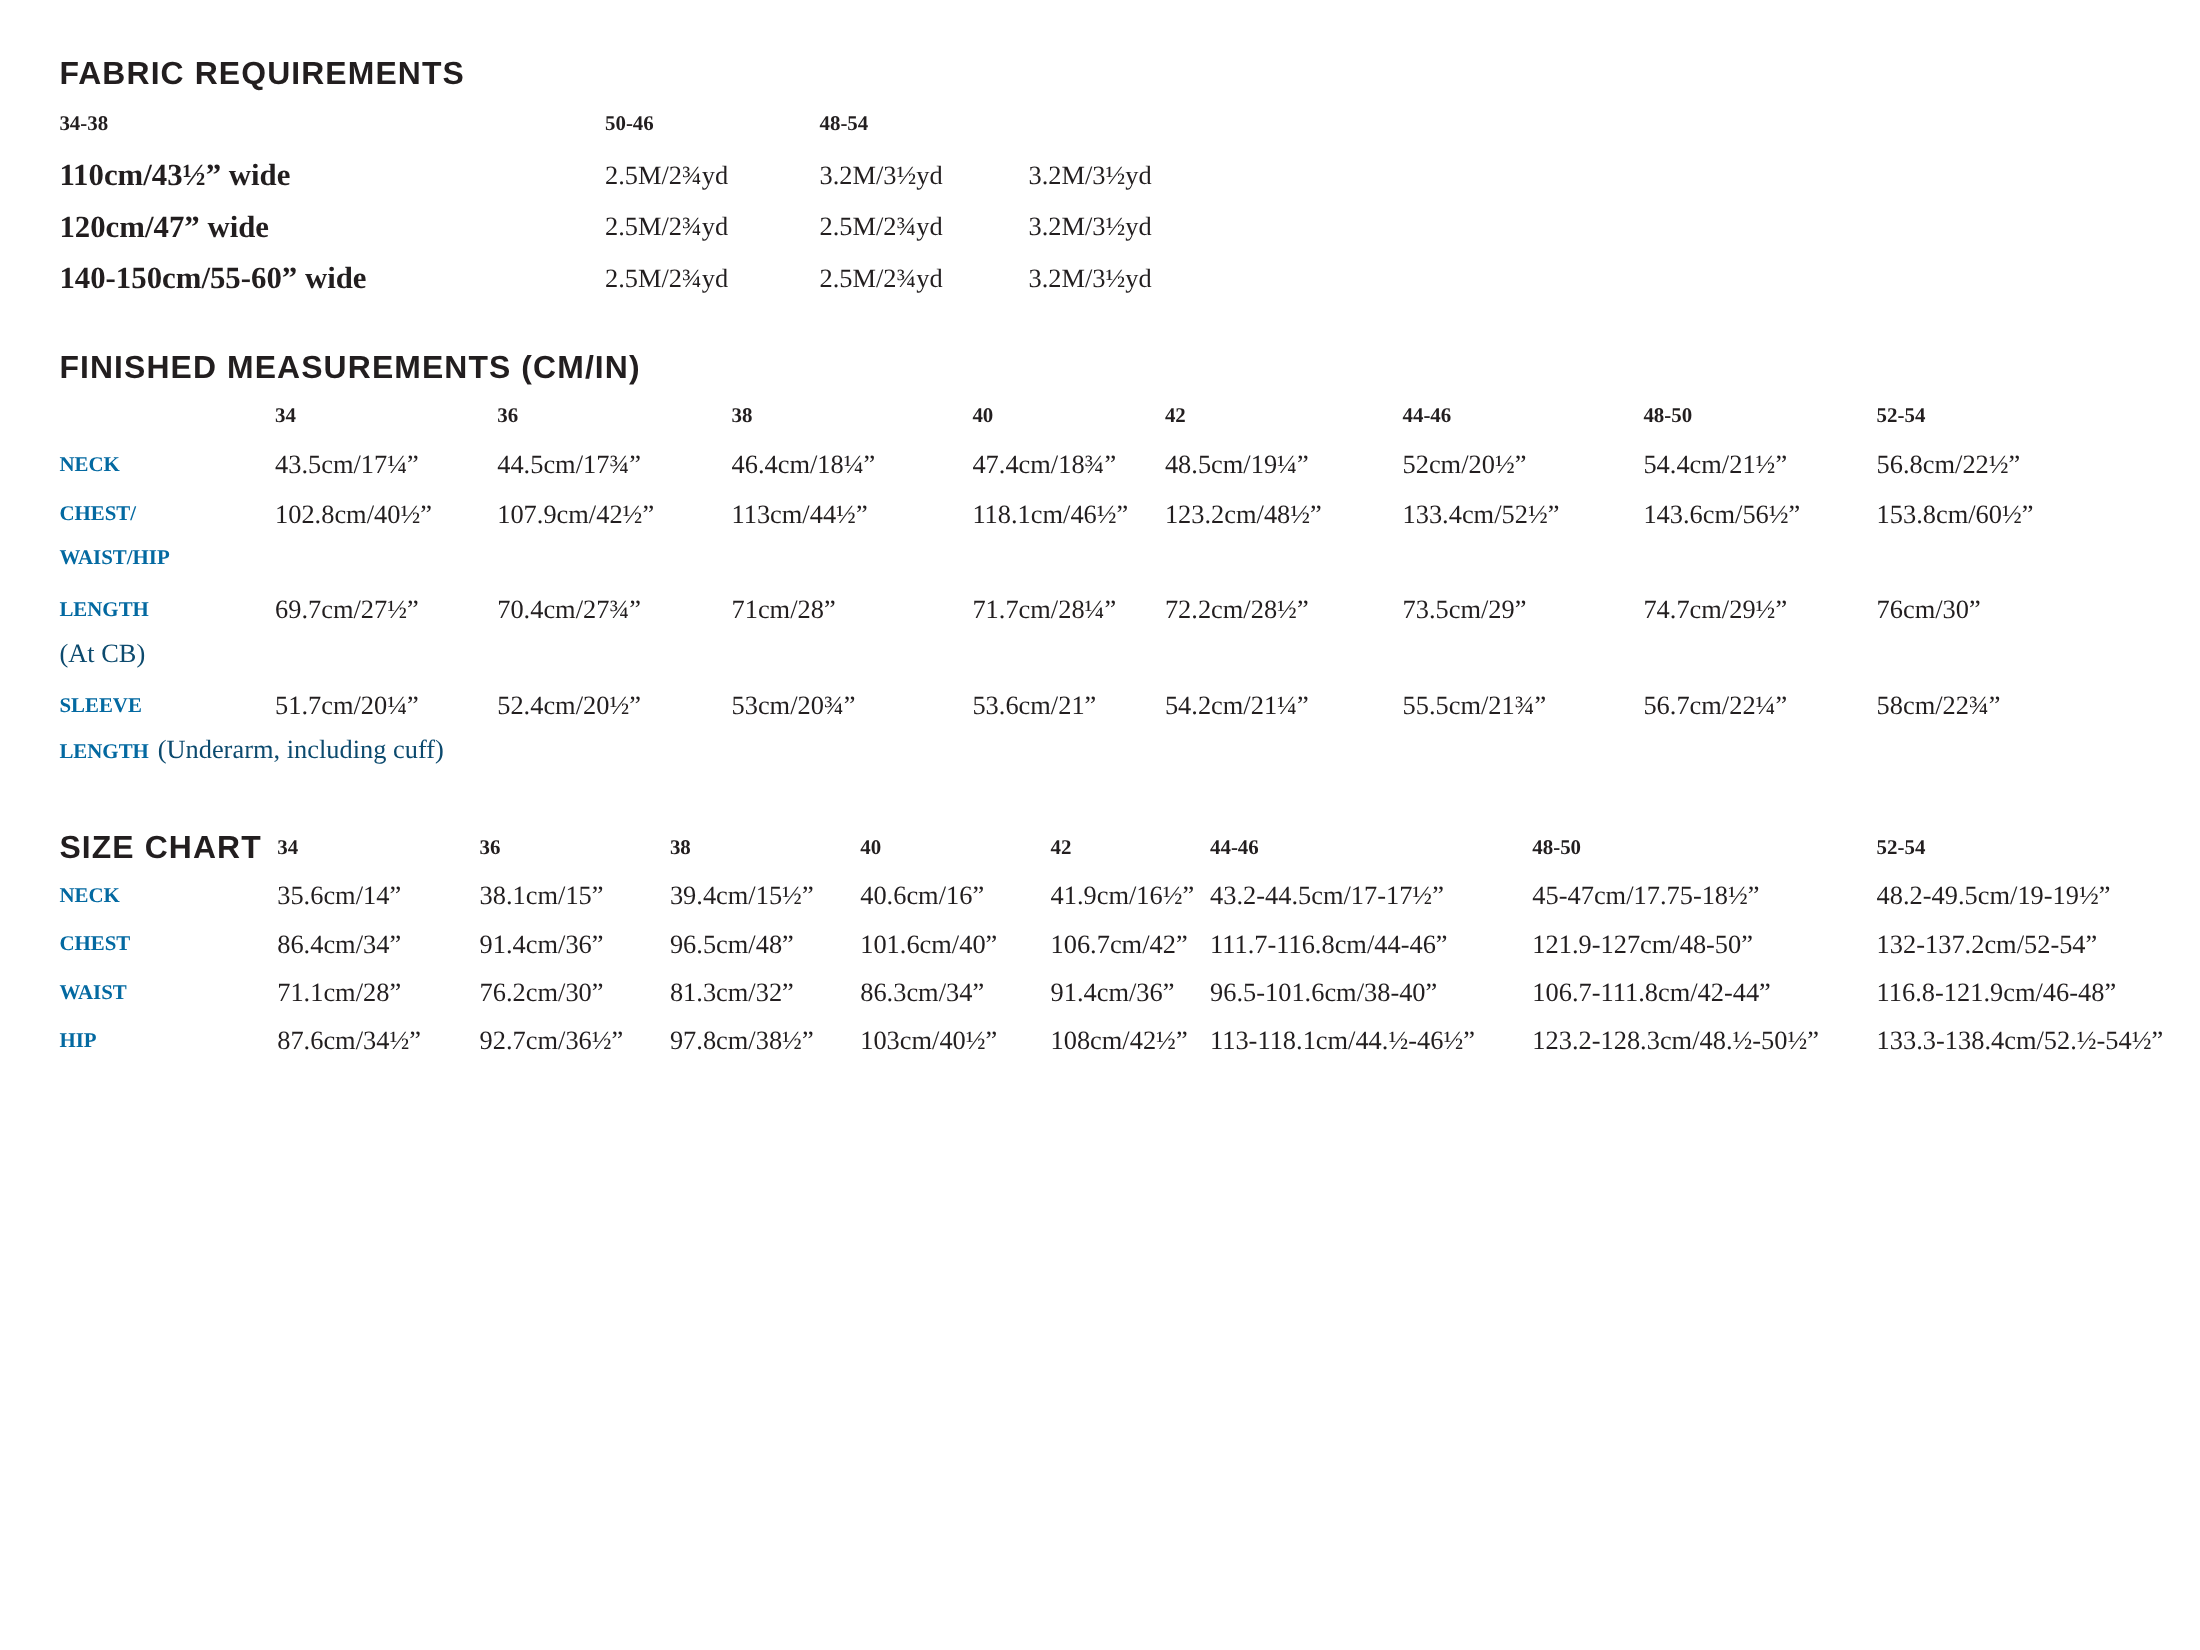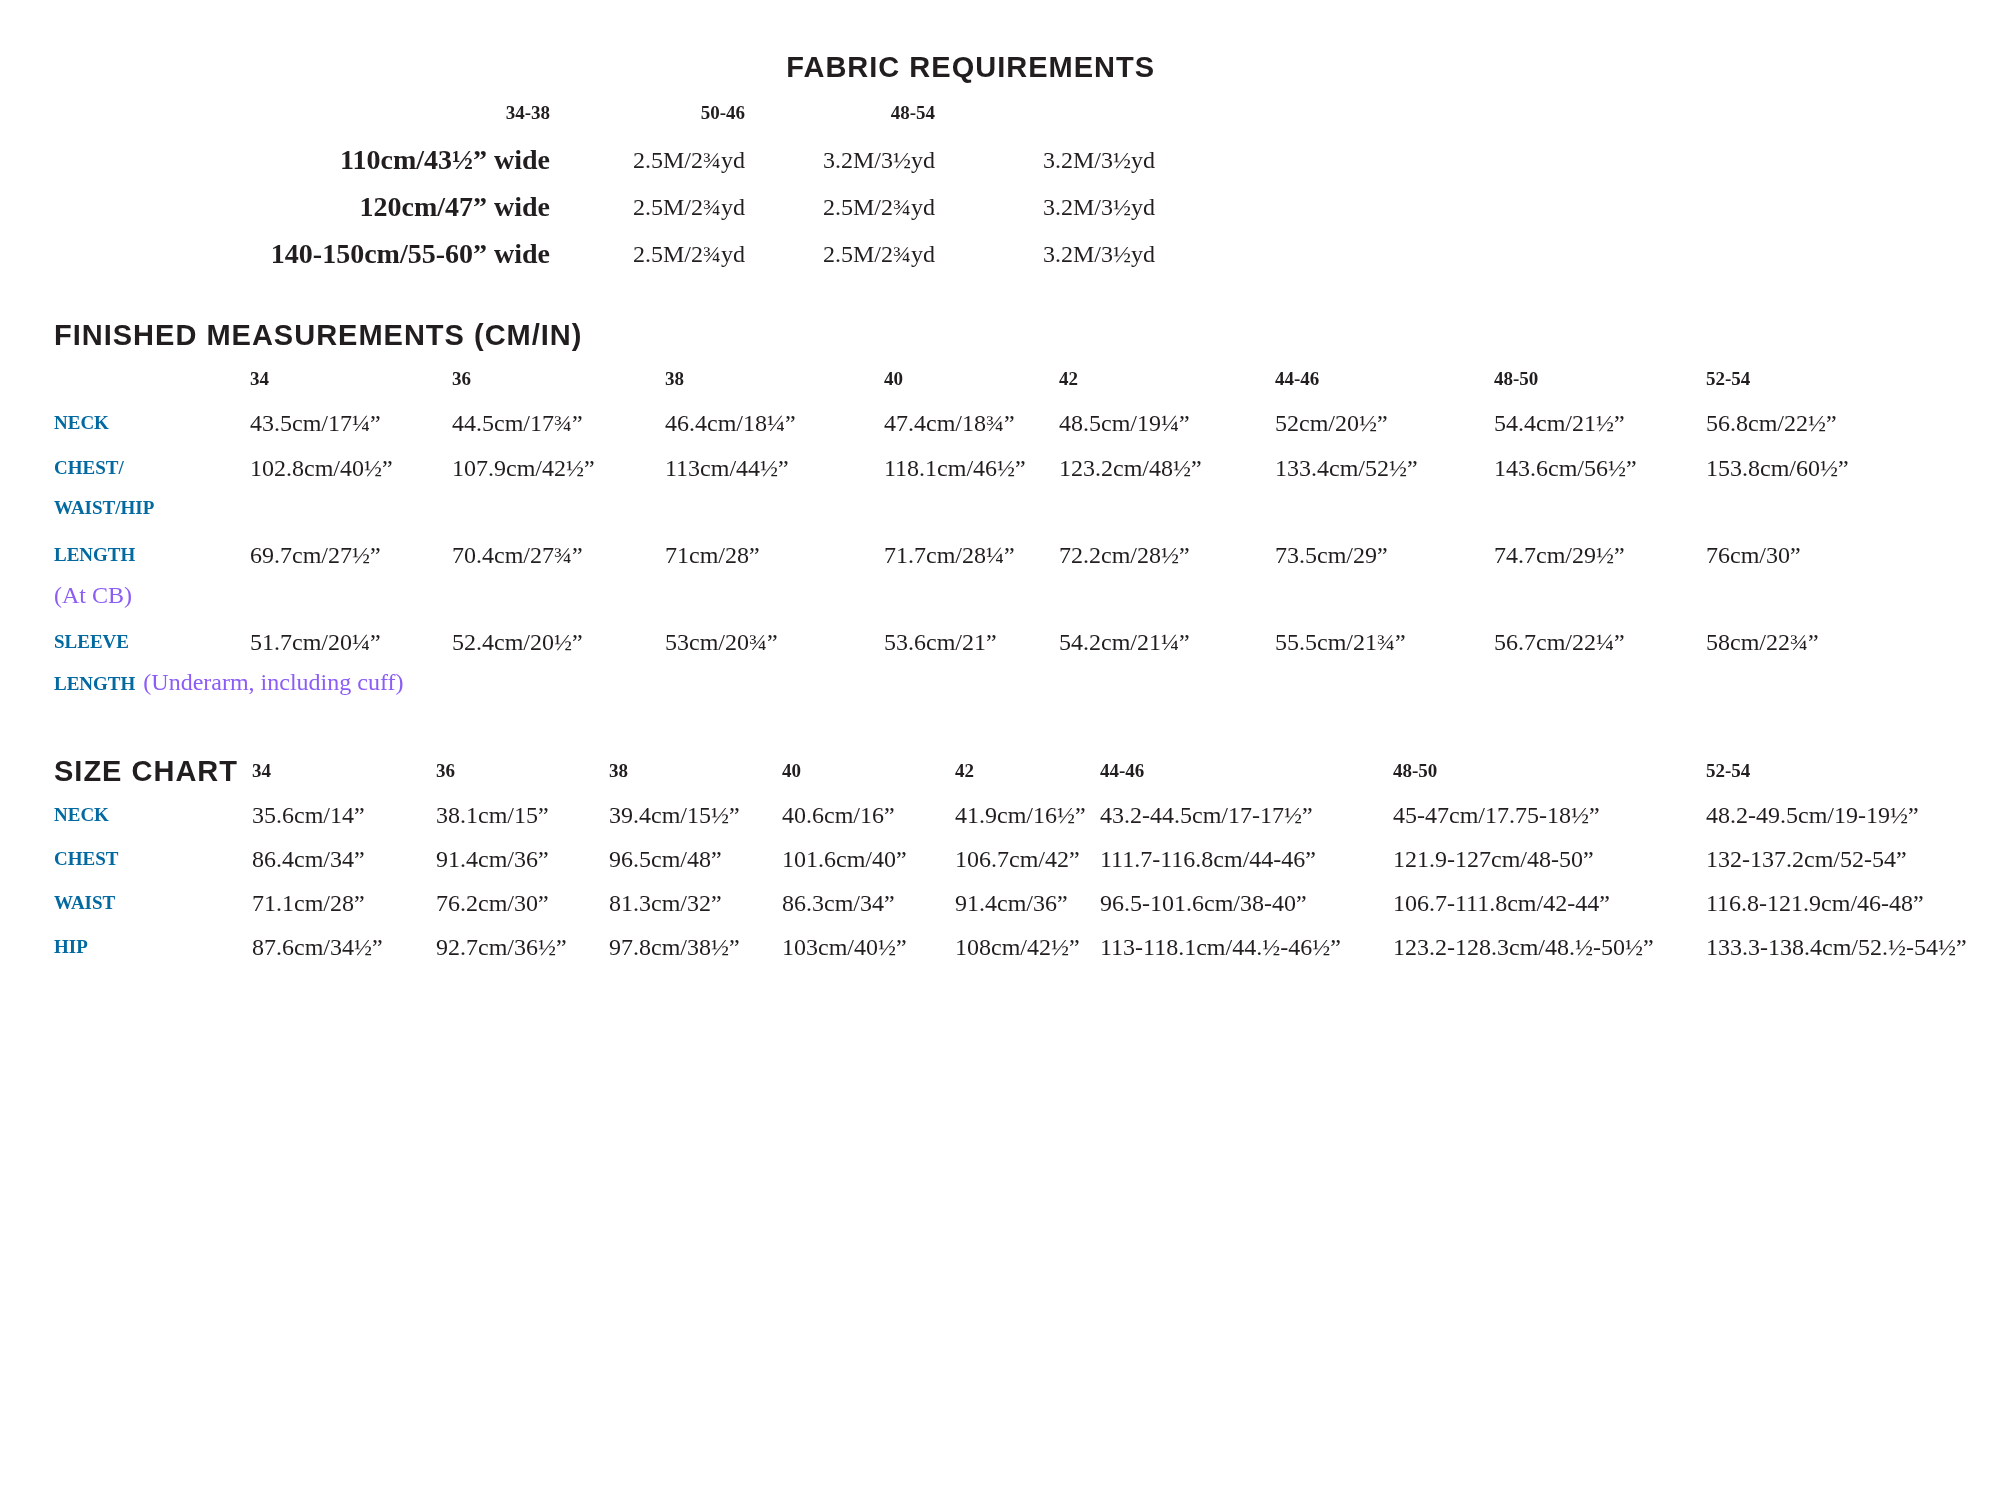--- a/index.html
+++ b/index.html
@@ -17,21 +17,21 @@
   .sans-title {
     font-family: "Liberation Sans", "DejaVu Sans", sans-serif;
     font-weight: 700;
     font-size: 29px;
     letter-spacing: 1px;
     line-height: 34px;
     color: #221e1f;
     margin: 0;
   }
   section { position: absolute; left: 54px; }
-  #sec-fabric { top: 50px; text-align: right; }
+  #sec-fabric { top: 50px; }
   #sec-fm { top: 318px; }
   #sec-sc { top: 756px; }
 
   #sec-fabric .sans-title { margin-bottom: 14px; }
   #sec-fm .sans-title { margin-bottom: 12px; }
 
   .t-row {
     line-height: 30px;
     margin-bottom: 14px;
     position: relative;
@@ -84,21 +84,21 @@
   .nap {
     font-family: "Liberation Serif", "DejaVu Serif", serif;
     font-size: 26px;
     letter-spacing: 1px;
     color: #221e1f;
   }
   .row-note {
     font-family: "Liberation Serif", "DejaVu Serif", serif;
     font-weight: 400;
     font-size: 24px;
-    color: #8b5cf6;
+    color: #0c4a6e;
   }
   .row-label-bold + .row-note { margin-left: 8px; }
   .sc-title-cell { line-height: 30px; }
 </style>
 </head>
 <body>
 
 <section id="sec-fabric">
   <h2 class="sans-title">FABRIC REQUIREMENTS</h2>
   <div class="t-row fr-grid" id="fr-header">

